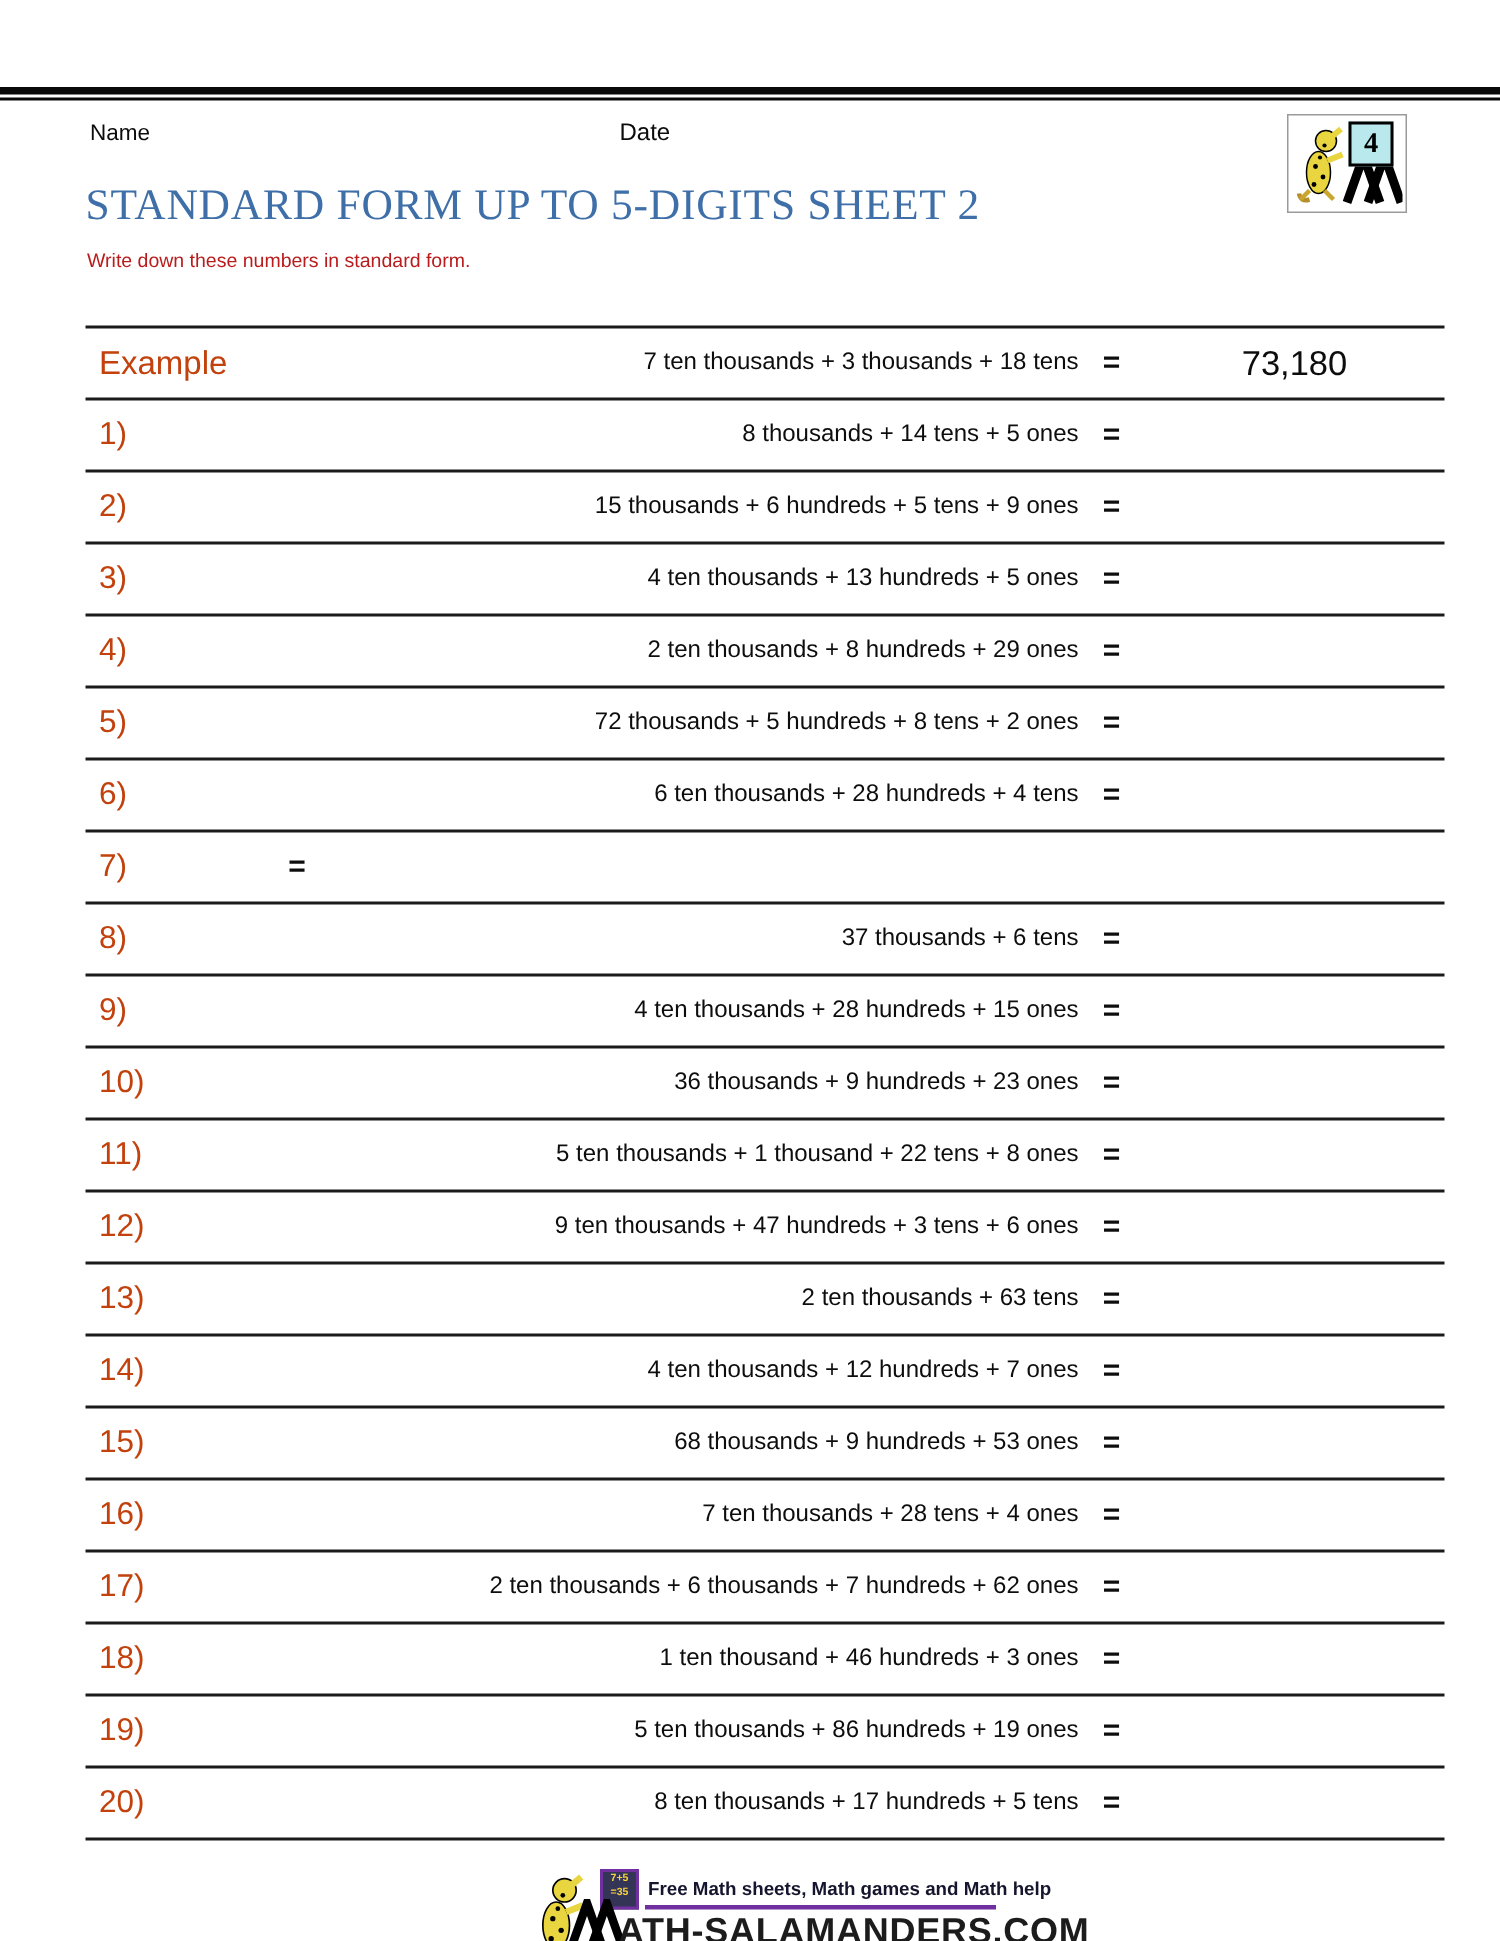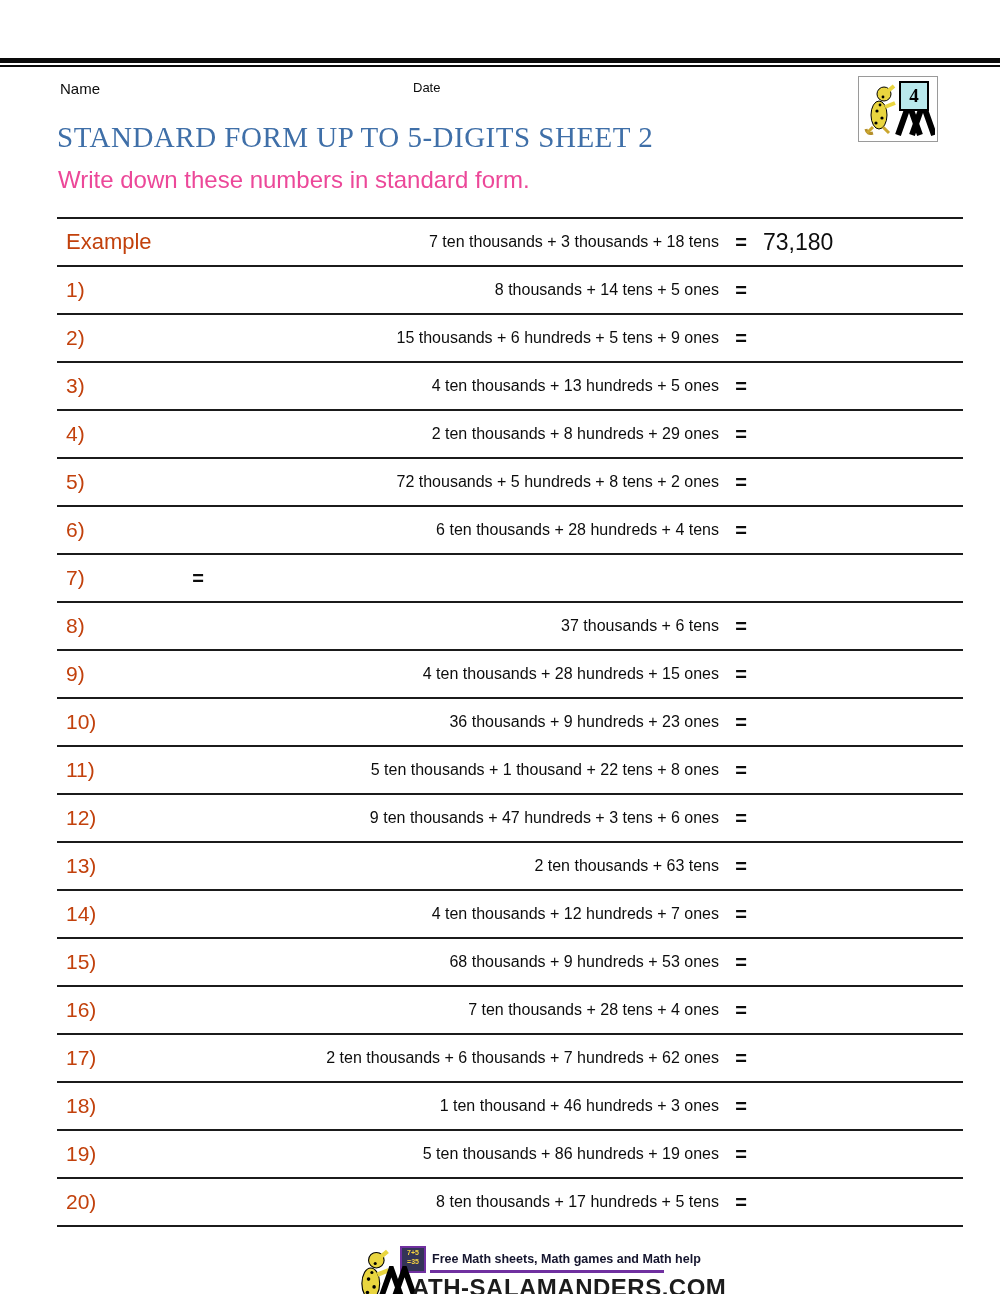--- a/index.html
+++ b/index.html
@@ -5,43 +5,43 @@
   html,body { margin:0; padding:0; background:#ffffff; }
   .sheet {
     position:relative; width:1000px; height:1294px; background:#ffffff;
     font-family:"Liberation Sans", sans-serif; color:#111; overflow:hidden;margin-top:20px;
   }
   
   .rule-thick { position:absolute; left:0; top:38px; width:1000px; height:5px; background:#0a0a0a; }
   .rule-thin  { position:absolute; left:0; top:45px; width:1000px; height:2px; background:#0a0a0a; }
 
   .name-label { position:absolute; left:60px; top:60px; font-size:15px; color:#0c0c0c; }
-  .date-label { position:absolute; left:413px; top:60px; font-size:13px; color:#0c0c0c; }
+  .date-label { position:absolute; left:413px; top:60px; font-size:16px; color:#0c0c0c; }
 
   
   .hlogo { position:absolute; left:858px; top:56px; width:78px; height:64px; border:1px solid #9a9a9a; background:#fff; }
   .hlogo .board { position:absolute; left:40px; top:4px; width:26px; height:26px; background:#b9e9ec; border:2px solid #000;
                   font-family:"Liberation Serif", serif; font-weight:bold; font-size:19px; line-height:25px; text-align:center; color:#000; }
   .hlogo svg.mglyph { position:absolute; left:36px; top:24px; }
   .hlogo svg.sala { position:absolute; left:4px; top:6px; }
 
   .title {
     position:absolute; left:57px; top:101px; margin:0;
     font-family:"Liberation Serif", serif; font-weight:normal;
     font-size:29px; letter-spacing:0.5px; color:#3f6fa8; white-space:nowrap;
   }
-  .instruction { position:absolute; left:58px; top:146px; margin:0; font-size:24px; color:#ec4899; }
+  .instruction { position:absolute; left:58px; top:146px; margin:0; font-size:13px; color:#b91c1c; }
 
   
   .ws-table { position:absolute; left:57px; top:197px; width:906px; border-bottom:2px solid #1b1b1b; }
   .ws-row { display:flex; align-items:center; height:46px; border-top:2px solid #1b1b1b; }
   .c-label { width:110px; padding-left:9px; font-size:21px; color:#c2410c; flex:none; }
   .c-expr  { flex:1; text-align:right; font-size:16px; color:#0d0d0d; padding-right:0; }
   .c-eq    { width:44px; text-align:center; font-size:20px; font-weight:bold; color:#0d0d0d; flex:none; }
-  .c-ans   { width:200px; text-align:left; font-size:20px; color:#0d0d0d; flex:none; }
+  .c-ans   { width:200px; text-align:center; font-size:20px; color:#0d0d0d; flex:none; }
   .ws-row.example .c-label { font-size:22px; }
   .ws-row.example .c-ans { font-size:23px; }
 
   
   .footer { position:absolute; left:348px; top:1224px; width:330px; height:68px; }
   .footer svg.sala { position:absolute; left:4px; top:4px; }
   .fboard { position:absolute; left:52px; top:2px; width:22px; height:23px; background:#343457; border:2px solid #7030a0;
             color:#f5d33f; font-size:7px; line-height:9px; text-align:center; font-weight:bold; }
   .tagline { position:absolute; left:84px; top:8px; font-size:12.5px; font-weight:bold; color:#15152e; white-space:nowrap; }
   .purple-rule { position:absolute; left:82px; top:26px; width:234px; height:3px; background:#7030a0; }

